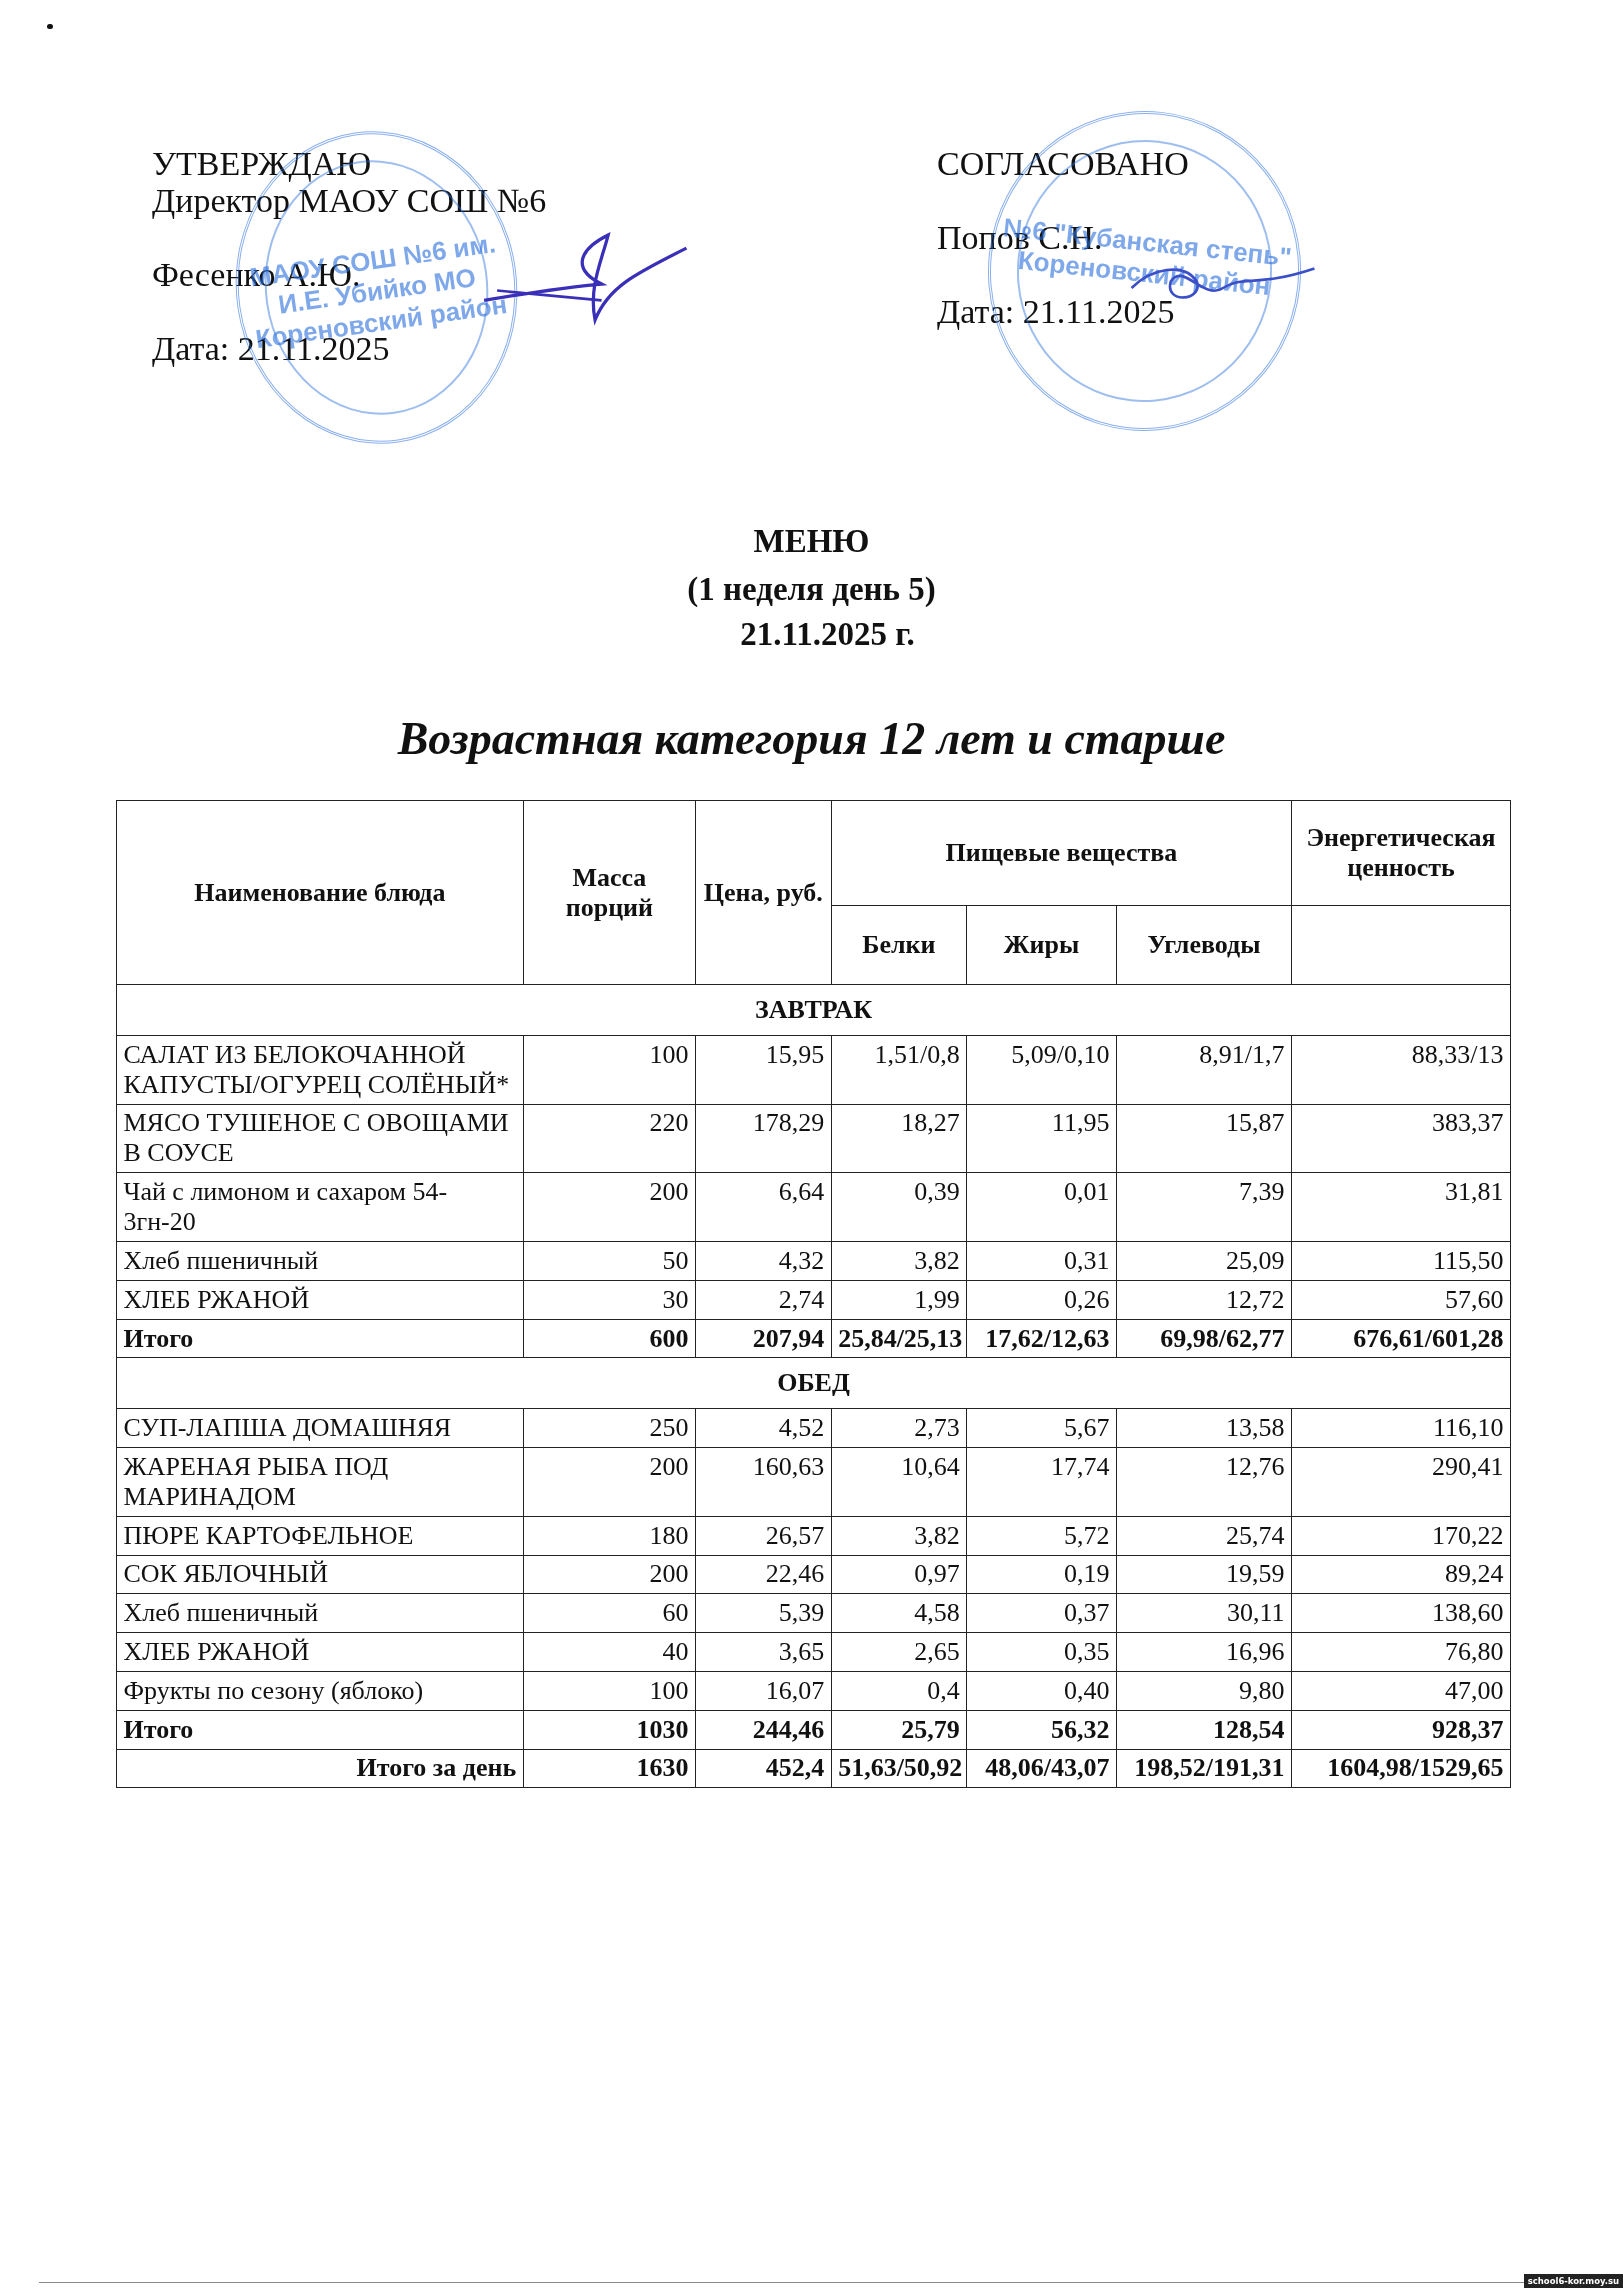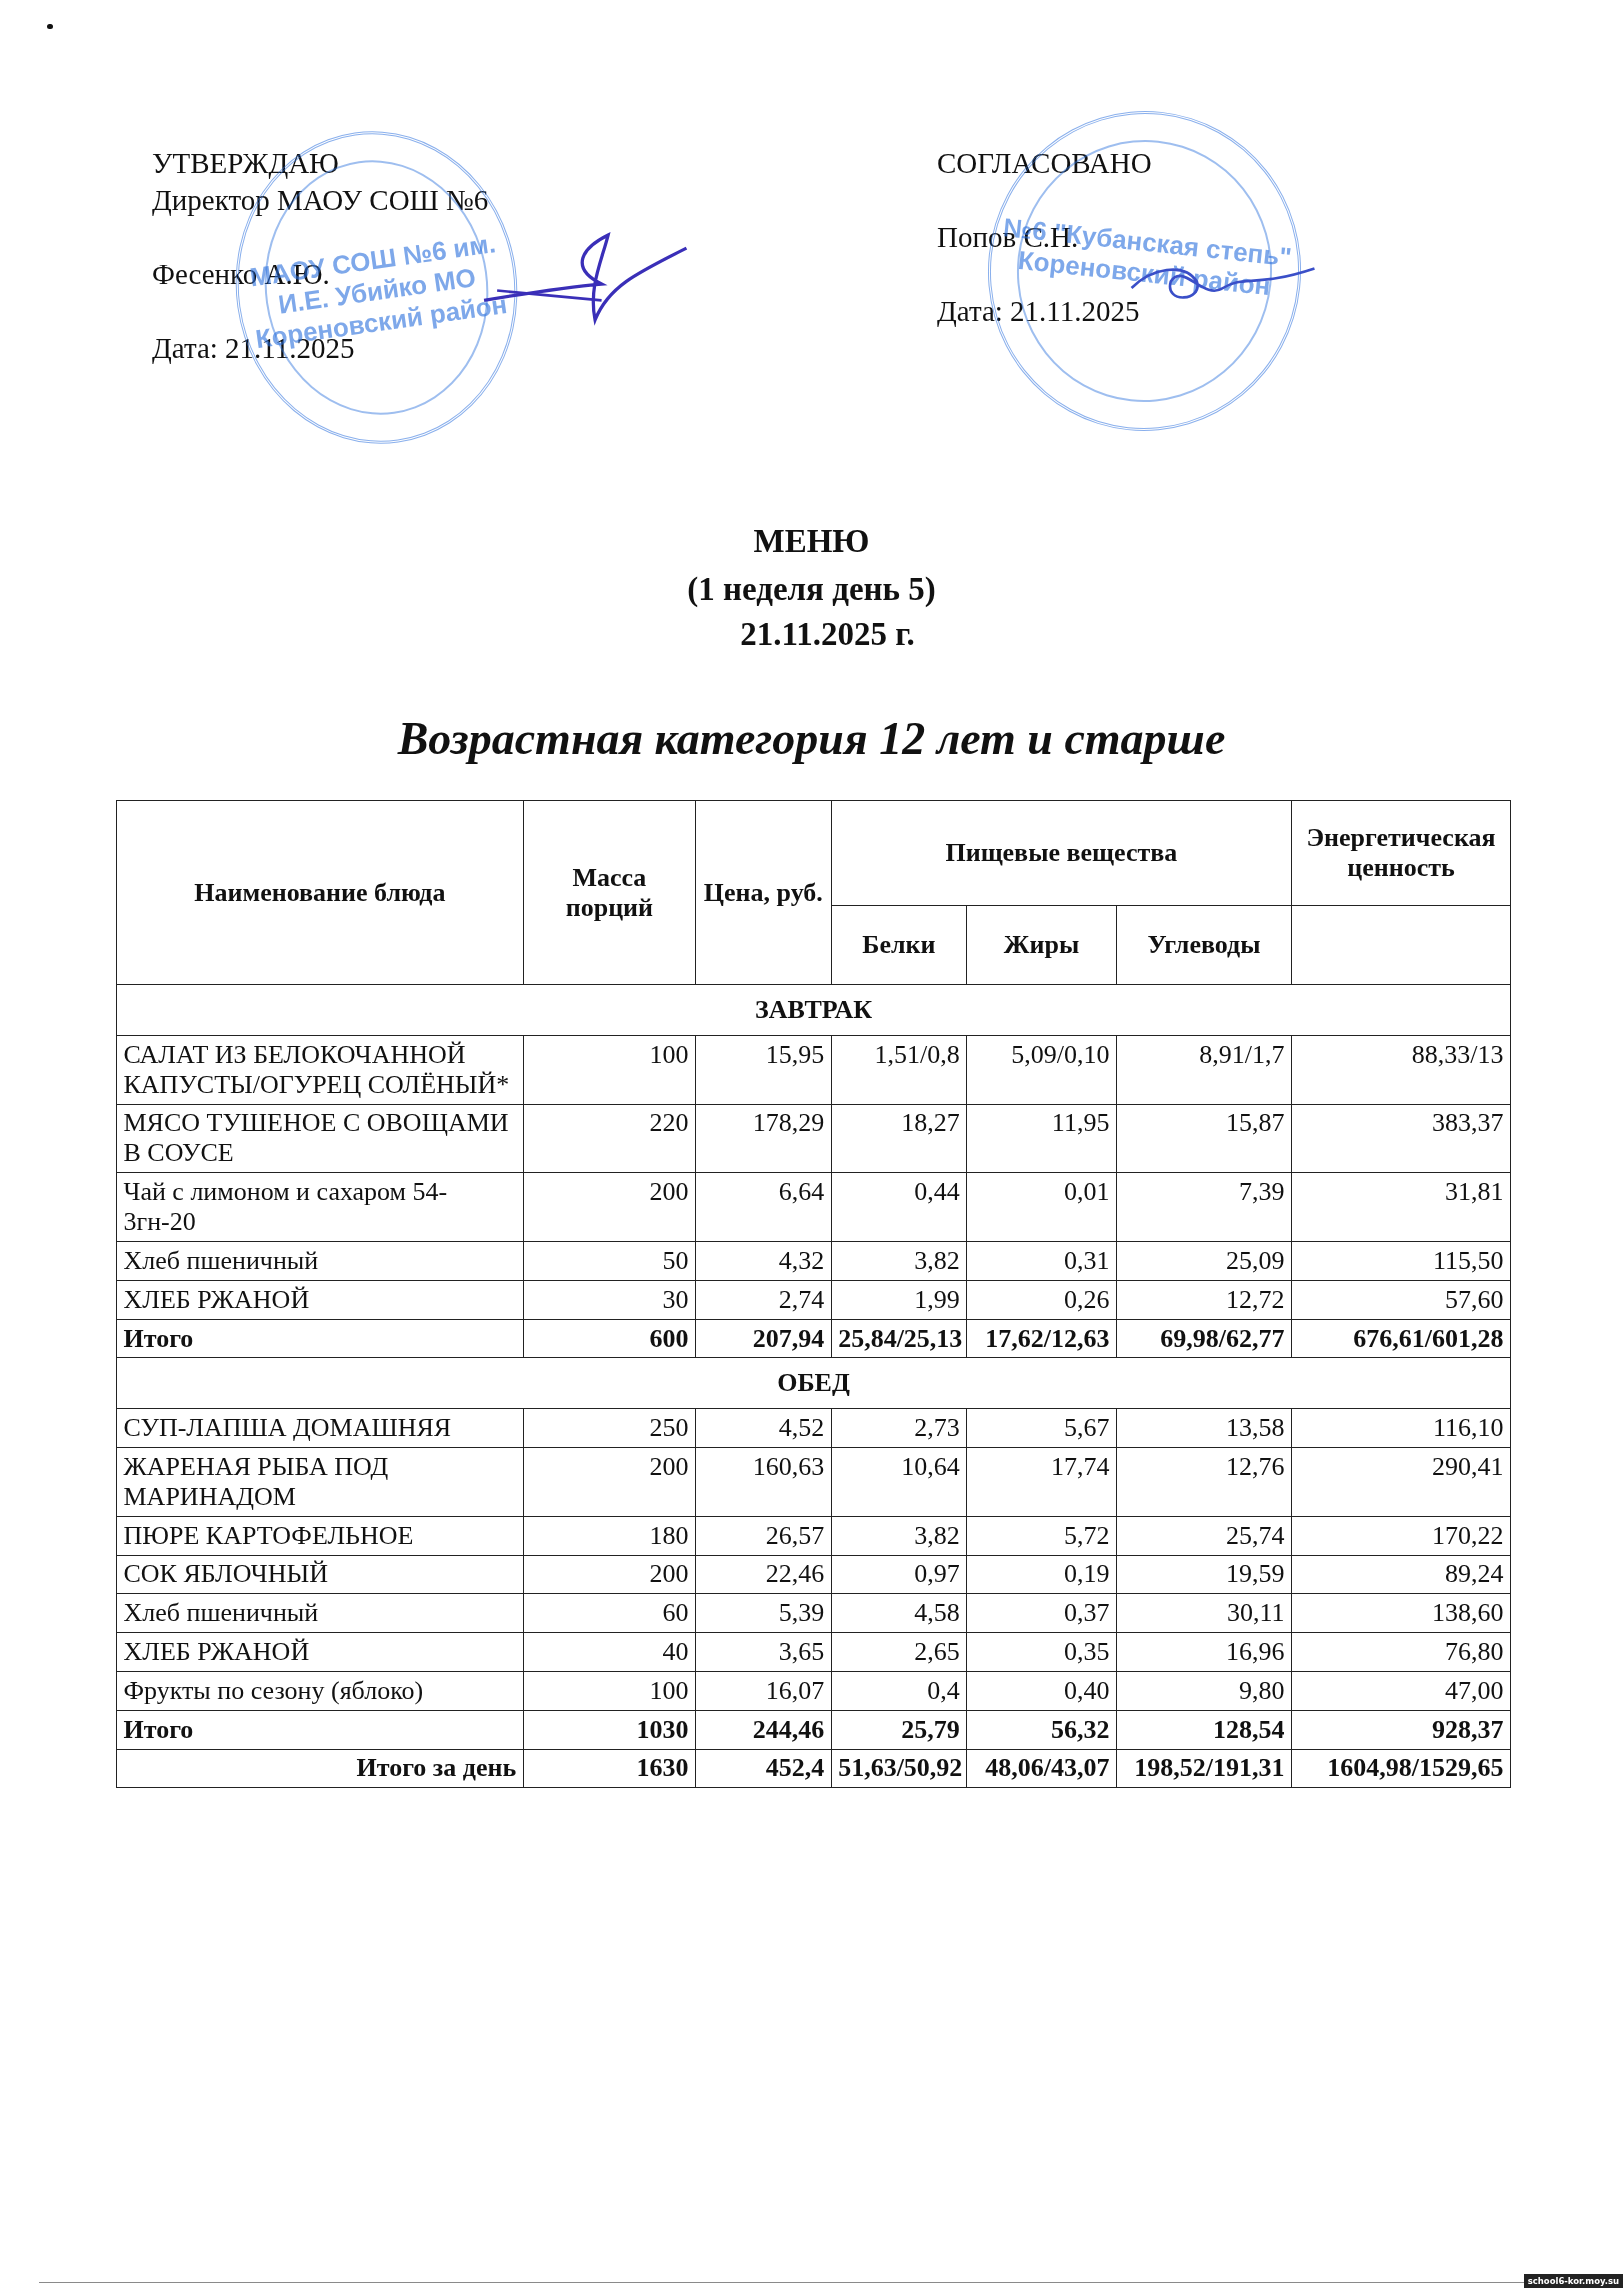--- a/index.html
+++ b/index.html
@@ -3,21 +3,21 @@
 <meta charset="utf-8">
 <style>
   html, body { margin: 0; padding: 0; }
   body {
     width: 1623px; height: 2295px; position: relative; overflow: hidden;
     background: #ffffff; color: #111;
     font-family: "Liberation Serif", "DejaVu Serif", serif;
   }
   .dot { position: absolute; left: 47px; top: 23.6px; width: 5.9px; height: 5.9px; border-radius: 50%; background: #111; }
 
-  .approval { position: absolute; top: 145px; font-size: 29px; line-height: 37px; }
+  .approval { position: absolute; top: 145px; font-size: 34px; line-height: 37px; }
   .approval .line { display: block; white-space: nowrap; }
   .approval .gap { height: 37px; }
   #approve { left: 152px; }
   #agree { left: 937px; }
 
   .stamp { position: absolute; border-radius: 50%; border: 3.9px double rgba(40,110,220,0.55); pointer-events: none; }
   .stamp::before { content: ""; position: absolute; inset: 26px; border-radius: 50%; border: 2.6px solid rgba(40,110,220,0.45); }
   .stamp .stamp-text { position: absolute; left: 0; right: 0; top: 36%; text-align: center;
     font-family: "Liberation Sans", sans-serif; color: rgba(40,110,220,0.6); font-size: 26px; line-height: 31px; font-weight: bold; }
   #stamp-left { left: 236px; top: 131px; width: 275px; height: 307px; transform: rotate(-8deg); }
@@ -131,21 +131,21 @@
         <td class="num">178,29</td>
         <td class="num">18,27</td>
         <td class="num">11,95</td>
         <td class="num">15,87</td>
         <td class="num">383,37</td>
       </tr>
       <tr>
         <td class="name">Чай с лимоном и сахаром 54-3гн-20</td>
         <td class="num">200</td>
         <td class="num">6,64</td>
-        <td class="num">0,44</td>
+        <td class="num">0,39</td>
         <td class="num">0,01</td>
         <td class="num">7,39</td>
         <td class="num">31,81</td>
       </tr>
       <tr>
         <td class="name">Хлеб пшеничный</td>
         <td class="num">50</td>
         <td class="num">4,32</td>
         <td class="num">3,82</td>
         <td class="num">0,31</td>

